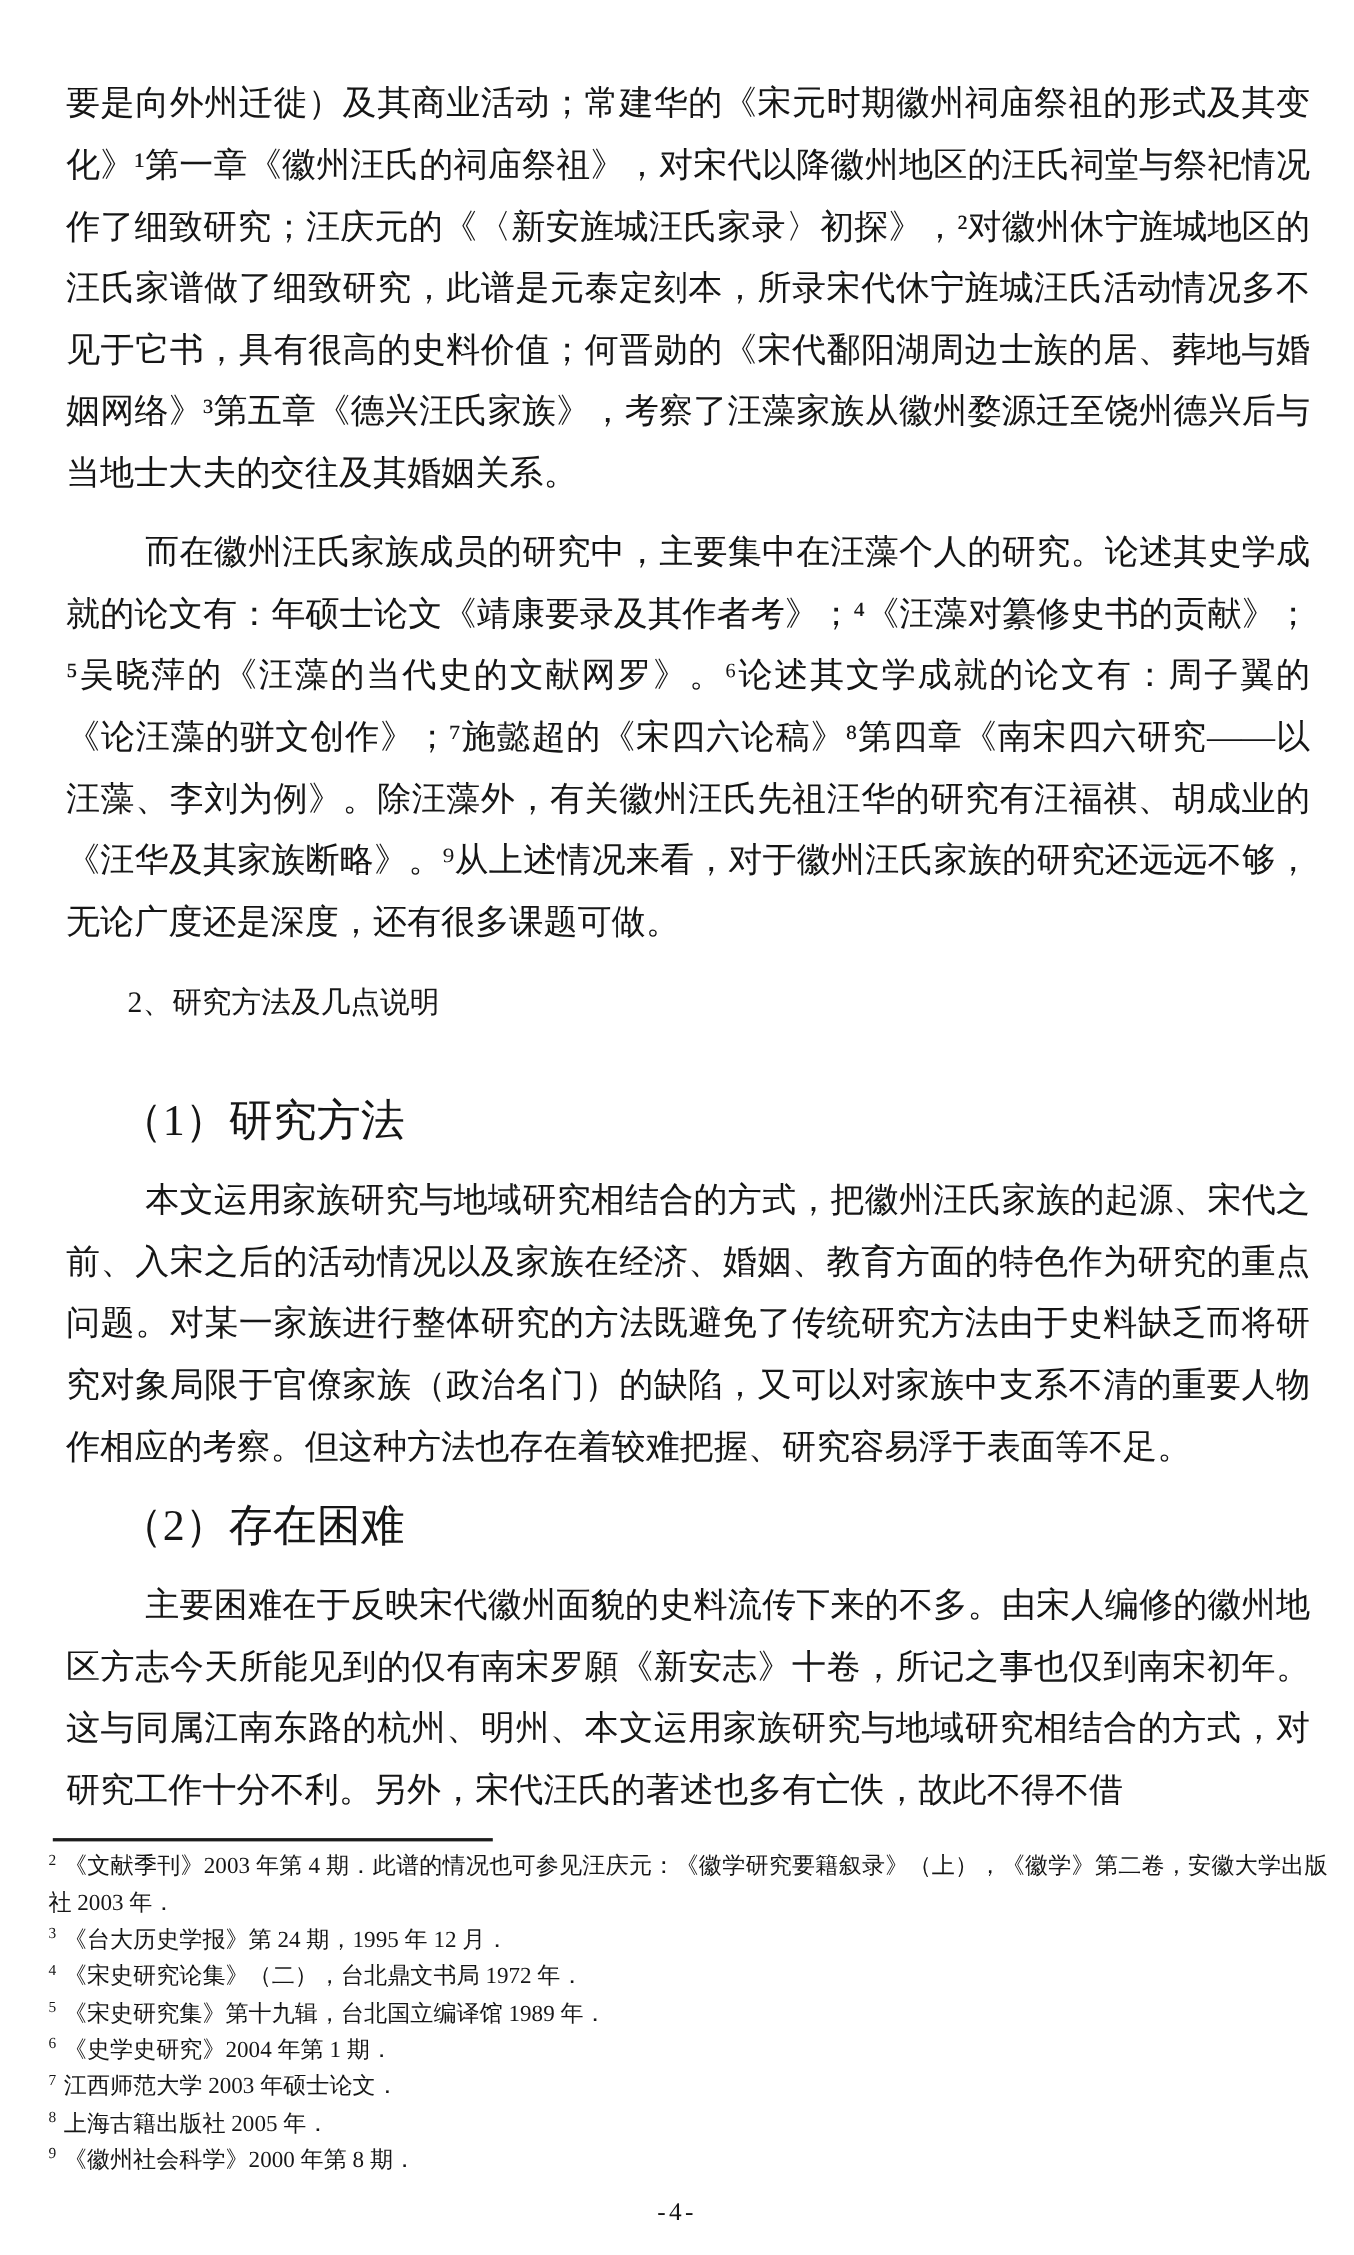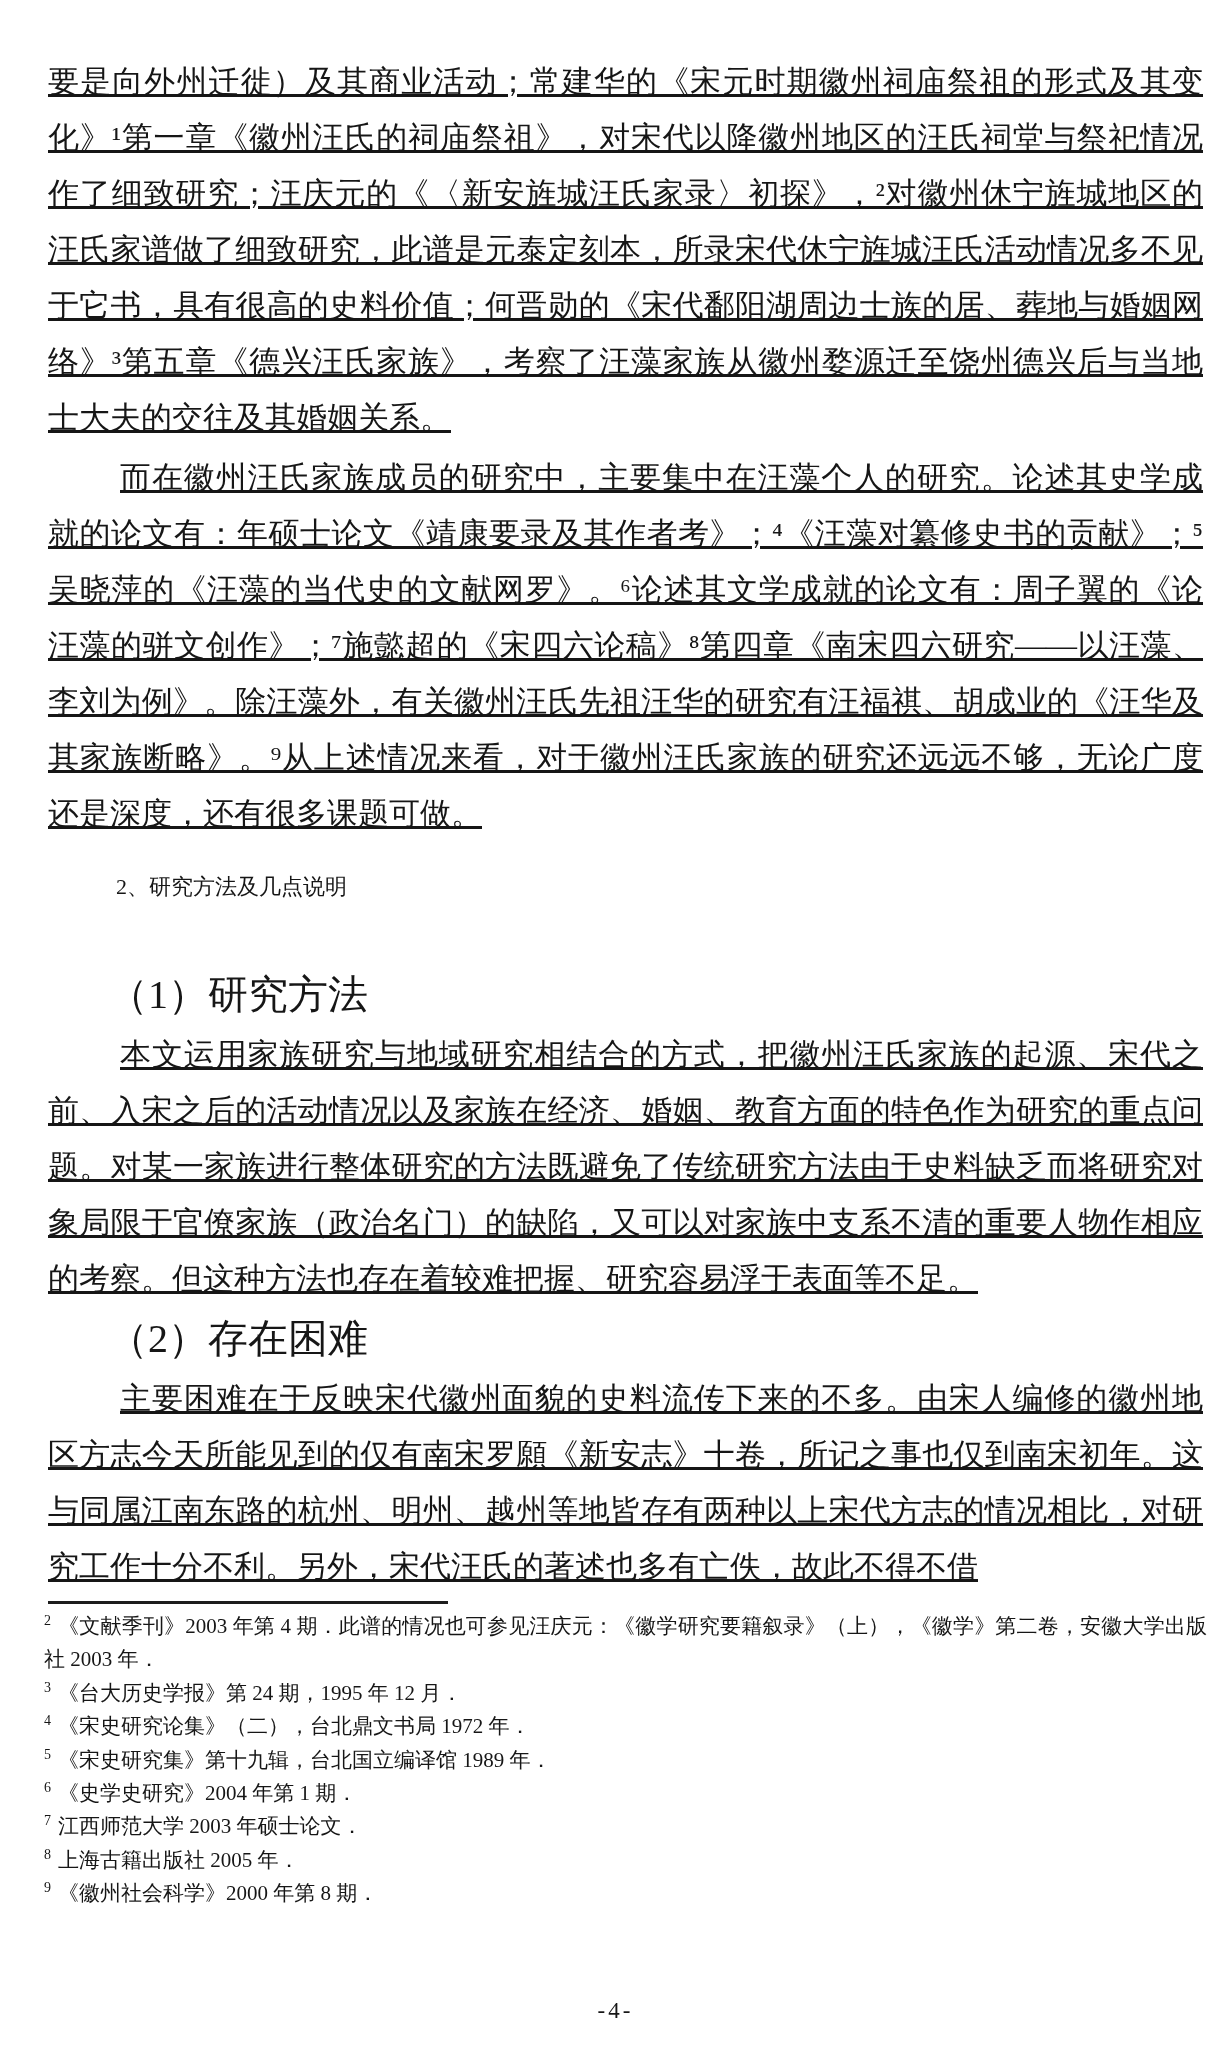--- a/index.html
+++ b/index.html
@@ -20,29 +20,28 @@
     position: absolute;
     left: 44px;
     right: 24px;
     top: 50px;
     font-size: 31px;
     line-height: 56px;
     text-align: justify;
     text-justify: inter-ideograph;
   }
   .para {
-    margin: 4px;
-    text-decoration: underline;
+    margin: 16px;
   }
   .para.indent {
     text-indent: 72px;
   }
   .heading {
     margin: 17px 0 0 0;
-    font-size: 22px;
+    font-size: 27px;
     font-weight: normal;
     text-indent: 72px;
     line-height: 56px;
   }
   .subheading {
     margin: 0;
     font-size: 40px;
     font-weight: normal;
     text-indent: 64px;
     line-height: 56px;
@@ -94,21 +93,21 @@
     <p class="para indent">而在徽州汪氏家族成员的研究中，主要集中在汪藻个人的研究。论述其史学成就的论文有：年硕士论文《靖康要录及其作者考》；⁴《汪藻对纂修史书的贡献》；⁵吴晓萍的《汪藻的当代史的文献网罗》。⁶论述其文学成就的论文有：周子翼的《论汪藻的骈文创作》；⁷施懿超的《宋四六论稿》⁸第四章《南宋四六研究——以汪藻、李刘为例》。除汪藻外，有关徽州汪氏先祖汪华的研究有汪福祺、胡成业的《汪华及其家族断略》。⁹从上述情况来看，对于徽州汪氏家族的研究还远远不够，无论广度还是深度，还有很多课题可做。</p>
 
     <h2 class="heading">2、研究方法及几点说明</h2>
 
     <h3 class="subheading first">（1）研究方法</h3>
 
     <p class="para indent">本文运用家族研究与地域研究相结合的方式，把徽州汪氏家族的起源、宋代之前、入宋之后的活动情况以及家族在经济、婚姻、教育方面的特色作为研究的重点问题。对某一家族进行整体研究的方法既避免了传统研究方法由于史料缺乏而将研究对象局限于官僚家族（政治名门）的缺陷，又可以对家族中支系不清的重要人物作相应的考察。但这种方法也存在着较难把握、研究容易浮于表面等不足。</p>
 
     <h3 class="subheading">（2）存在困难</h3>
 
-    <p class="para indent">主要困难在于反映宋代徽州面貌的史料流传下来的不多。由宋人编修的徽州地区方志今天所能见到的仅有南宋罗願《新安志》十卷，所记之事也仅到南宋初年。这与同属江南东路的杭州、明州、越州等地皆存有两种以上宋代方志的情况相比，对研究工作十分不利。另外，宋代汪氏的著述也多有亡佚，故此不得不借</p>
+    <p class="para indent">主要困难在于反映宋代徽州面貌的史料流传下来的不多。由宋人编修的徽州地区方志今天所能见到的仅有南宋罗願《新安志》十卷，所记之事也仅到南宋初年。这与同属江南东路的杭州、明州、本文运用家族研究与地域研究相结合的方式，对研究工作十分不利。另外，宋代汪氏的著述也多有亡佚，故此不得不借</p>
 
     <div class="fn-divider"></div>
 
     <div class="footnotes">
       <div class="fn"><sup>2</sup><span>《文献季刊》2003 年第 4 期．此谱的情况也可参见汪庆元：《徽学研究要籍叙录》（上），《徽学》第二卷，安徽大学出版社 2003 年．</span></div>
       <div class="fn"><sup>3</sup><span>《台大历史学报》第 24 期，1995 年 12 月．</span></div>
       <div class="fn"><sup>4</sup><span>《宋史研究论集》（二），台北鼎文书局 1972 年．</span></div>
       <div class="fn"><sup>5</sup><span>《宋史研究集》第十九辑，台北国立编译馆 1989 年．</span></div>
       <div class="fn"><sup>6</sup><span>《史学史研究》2004 年第 1 期．</span></div>
       <div class="fn"><sup>7</sup><span>江西师范大学 2003 年硕士论文．</span></div>

